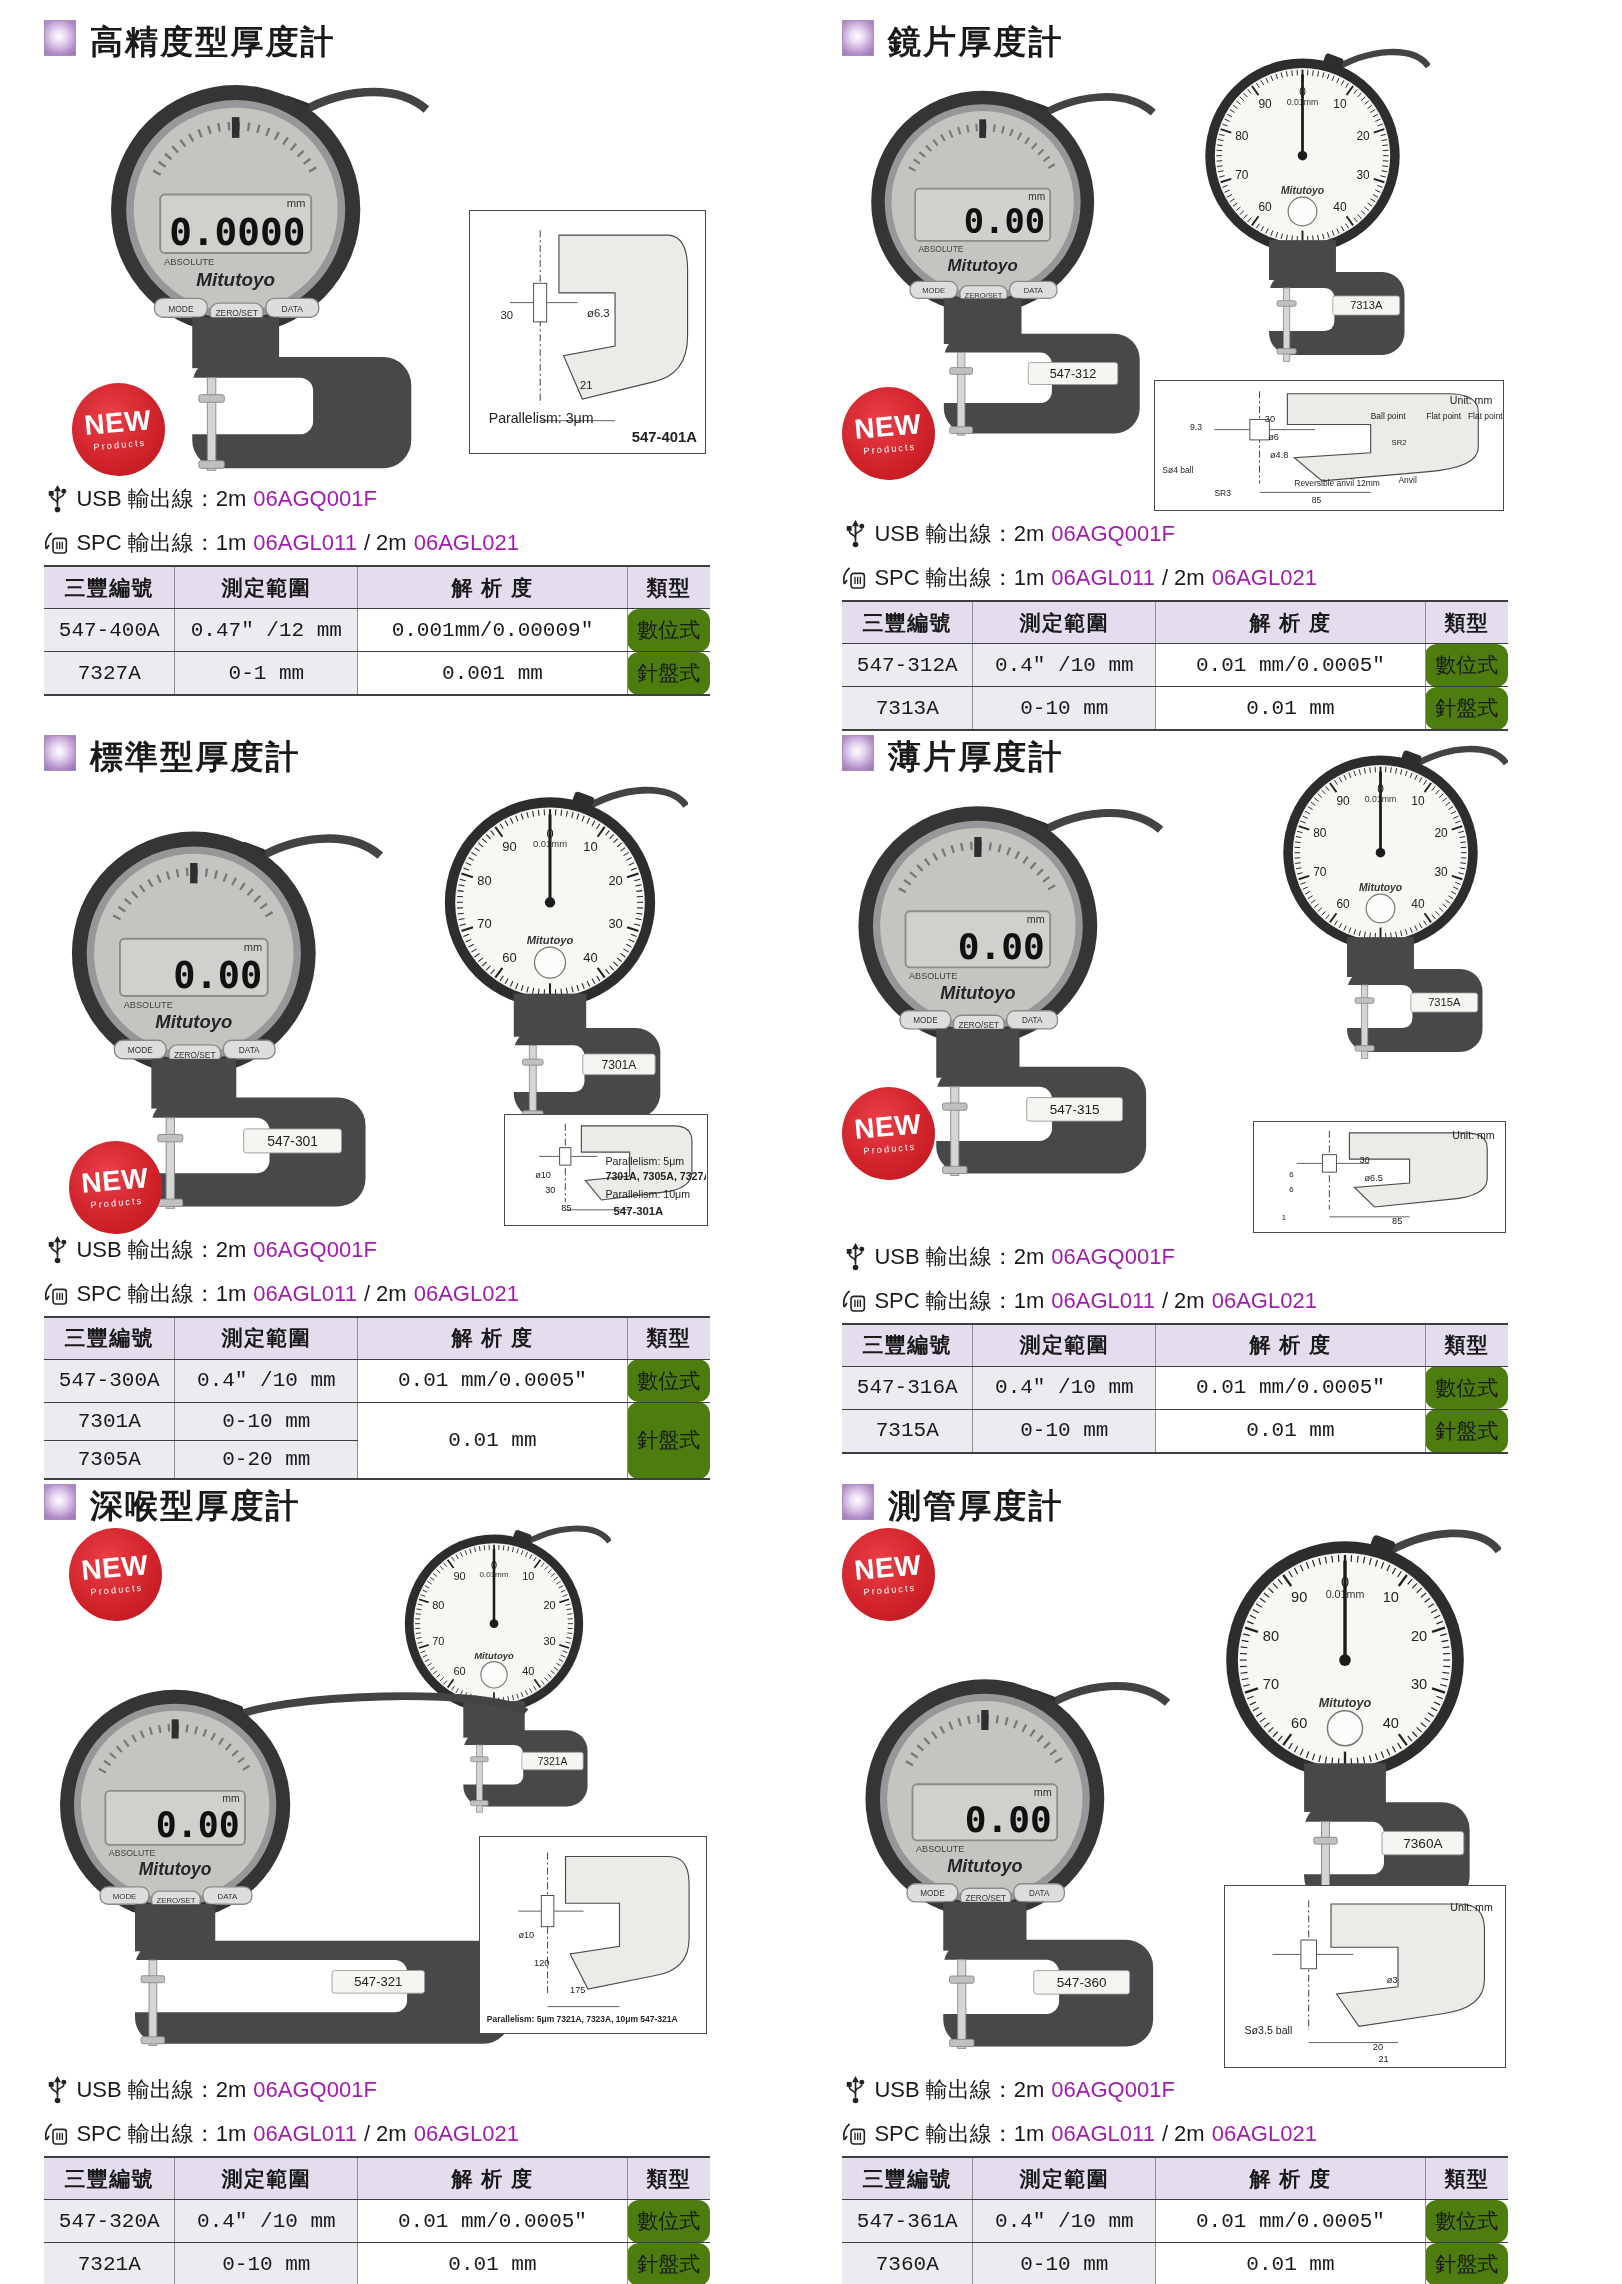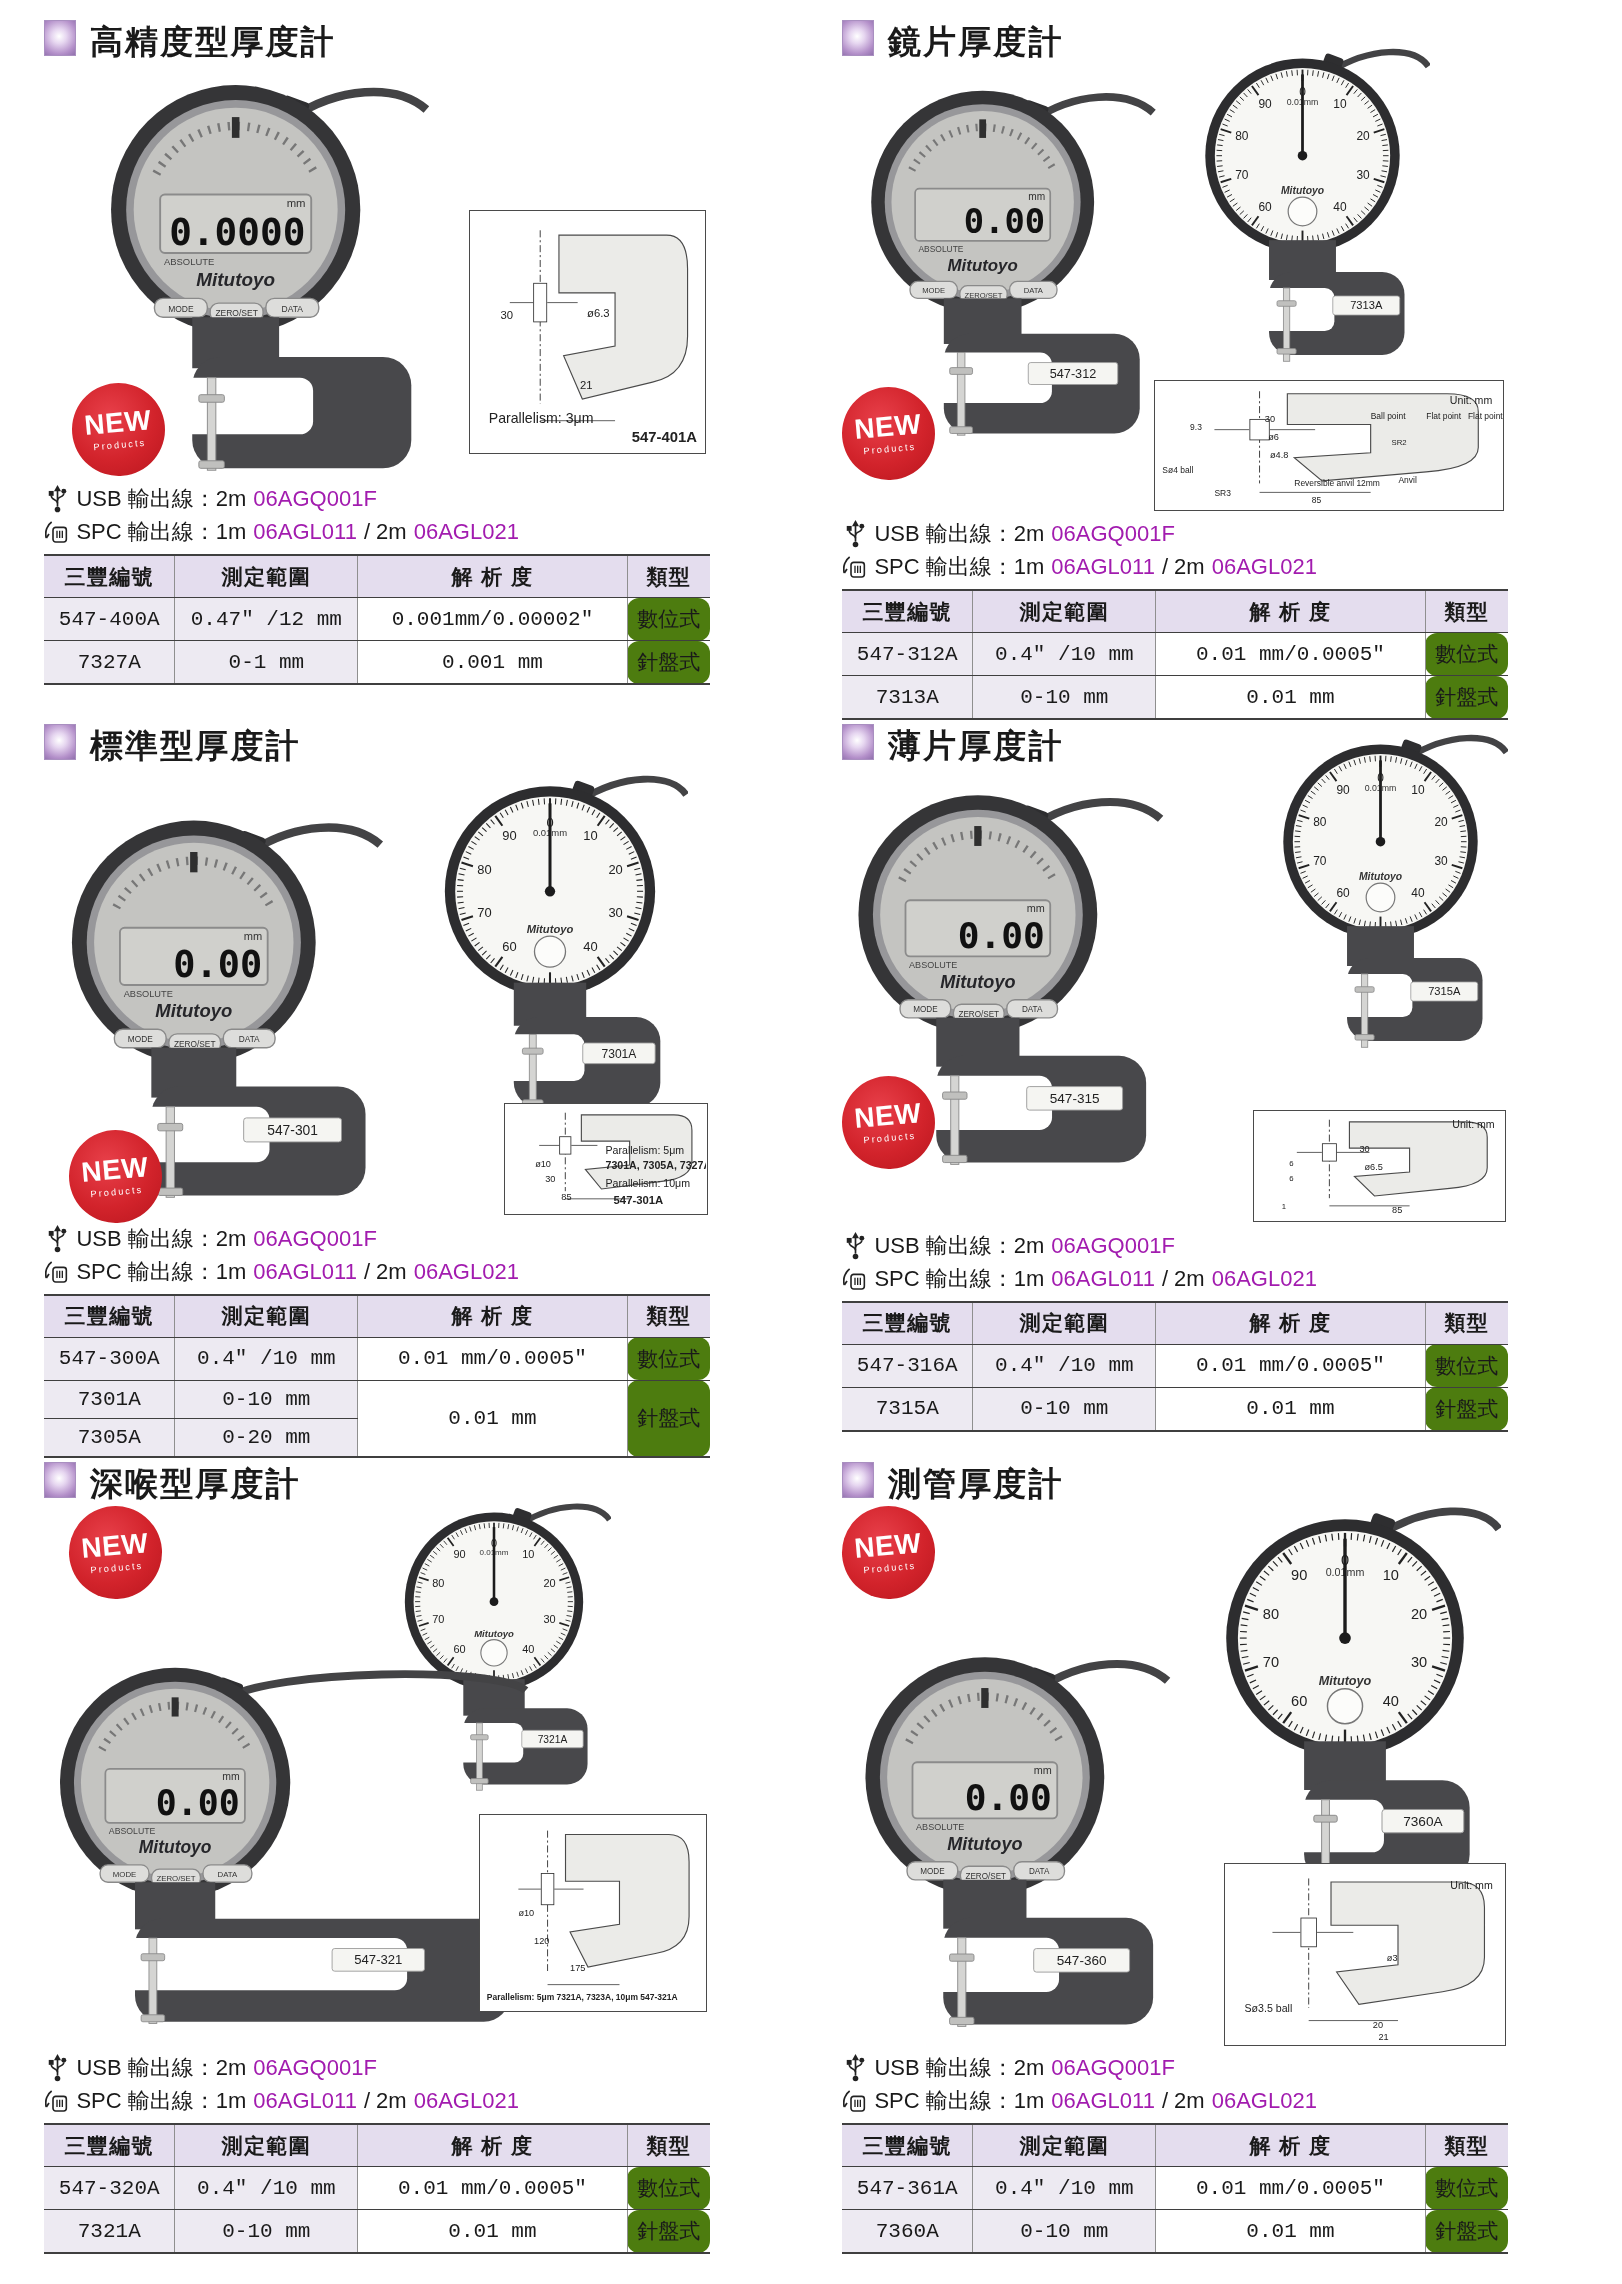--- a/index.html
+++ b/index.html
@@ -16,21 +16,21 @@
   .img-area{position:relative;width:100%;overflow:visible;}
   .gauge{position:absolute;}
   .inset{position:absolute;background:#ffffff;border:1.4px solid #4a4a4a;box-sizing:border-box;}
   .inset svg{display:block;}
   .new-badge{position:absolute;width:93px;height:93px;border-radius:50%;
       background:radial-gradient(circle at 42% 35%,#e8404a 0%,#d2232b 55%,#b8161e 100%);
       display:flex;flex-direction:column;align-items:center;justify-content:center;
       color:#fff;transform:rotate(-5deg);z-index:5;}
   .nb1{font-size:28px;font-weight:bold;letter-spacing:0.7px;line-height:1;}
   .nb2{font-size:9.2px;letter-spacing:2.1px;margin-top:2.1px;}
-  .cables{display:flex;flex-direction:column;gap:3px;margin:5.7px 0 7px 1.4px;font-size:22px;}
+  .cables{display:flex;flex-direction:column;gap:14px;margin:5.7px 0 7px 1.4px;font-size:22px;}
   .cable-line{display:flex;align-items:center;gap:7px;white-space:nowrap;}
   .cable-line .ci{width:24px;display:inline-flex;justify-content:center;flex:none;}
   .code{color:#a21caf;}
   table.spec{width:100%;border-collapse:collapse;text-align:center;font-size:21px;
       border-top:2.1px solid #3f3f3f;border-bottom:2.1px solid #3f3f3f;table-layout:fixed;}
   .spec th{background:#e4ddee;font-weight:bold;padding:6.4px 2.8px;letter-spacing:1.4px;}
   .spec td{padding:7px 4.2px;font-family:Liberation Mono, monospace;}
   .spec th,.spec td{border-bottom:1.4px solid #3f3f3f;}
   .spec th+th,.spec td+td{border-left:1.4px solid #8f8f8f;}
   .w-model{width:19.5%;} .w-range{width:27.5%;} .w-res{width:41%;} .w-type{width:12%;}
@@ -134,21 +134,21 @@
             <th class="w-model">三豐編號</th>
             <th class="w-range">測定範圍</th>
             <th class="w-res">解 析 度</th>
             <th class="w-type">類型</th>
           </tr>
         </thead>
         <tbody>
           <tr>
             <td class="c-model w-model">547-400A</td>
             <td class="c-range w-range">0.47″ /12 mm</td>
-            <td class="c-res w-res">0.001mm/0.00002″</td>
+            <td class="c-res w-res">0.001mm/0.00009″</td>
             <td class="c-type w-type">數位式</td>
           </tr>
           <tr>
             <td class="c-model w-model">7327A</td>
             <td class="c-range w-range">0-1 mm</td>
             <td class="c-res w-res">0.001 mm</td>
             <td class="c-type w-type">針盤式</td>
           </tr>
         </tbody>
       </table>

